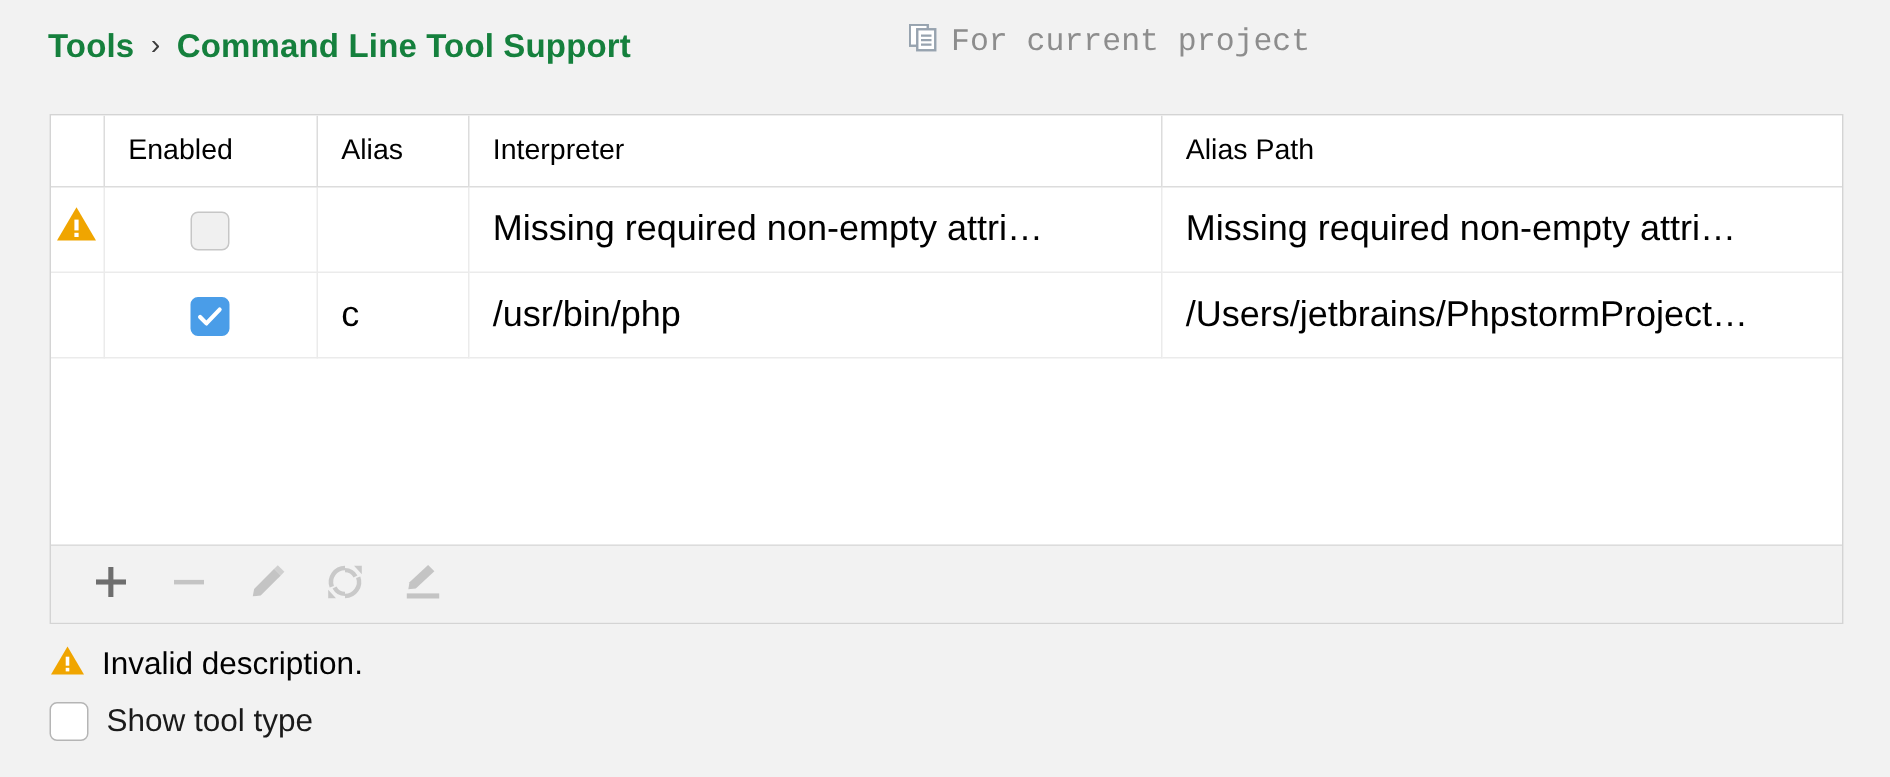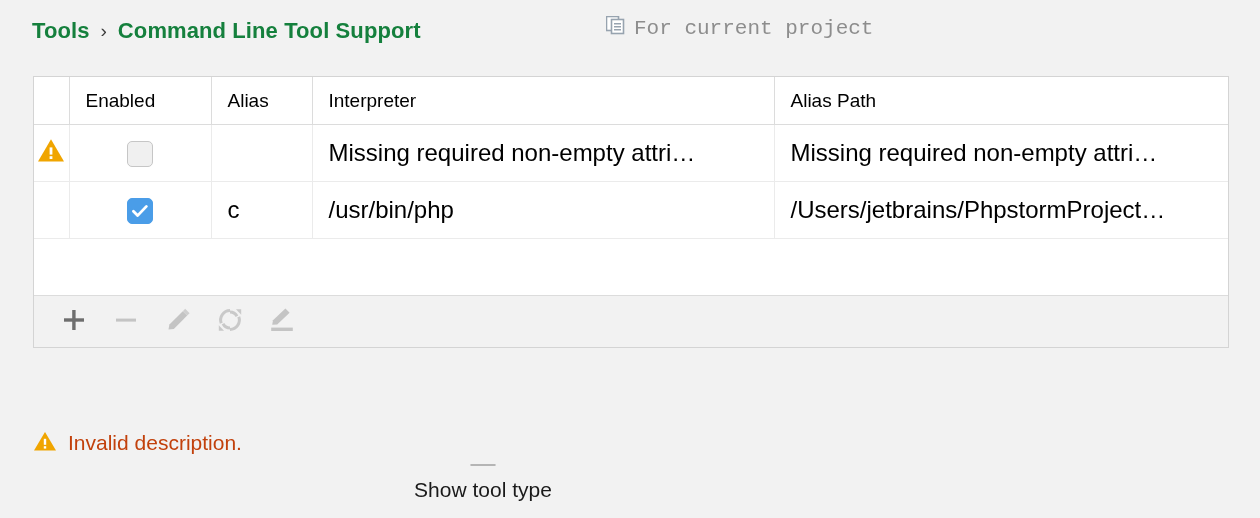--- a/index.html
+++ b/index.html
@@ -55,21 +55,21 @@
     color: #8d8d8d;
     white-space: nowrap;
   }
 
   
   #table-panel {
     position: absolute;
     left: 33px;
     top: 76px;
     width: 1196px;
-    height: 272px;
+    height: 340px;
     box-sizing: border-box;
     border: 1px solid #d4d4d4;
     background: #ffffff;
     overflow: hidden;
   }
   table.tools {
     border-collapse: collapse;
     table-layout: fixed;
     width: 1194px;
     background: #fff;
@@ -173,30 +173,29 @@
     width: 900px;
   }
   #invalid-row {
     display: flex;
     align-items: center;
     gap: 11px;
     height: 30px;
   }
   #invalid-row .msg {
     font-size: 21px;
-    color: #c2410c;
+    color: #000000;
     white-space: nowrap;
   }
   #showtype-row {
     display: flex;
     align-items: center;
     gap: 12px;
     height: 34px;
     margin-top: 6px;
-    flex-direction: column;
   }
   #showtype-row .msg {
     font-size: 21px;
     color: #1a1a1a;
     white-space: nowrap;
   }
 </style>
 </head>
 <body>
 

